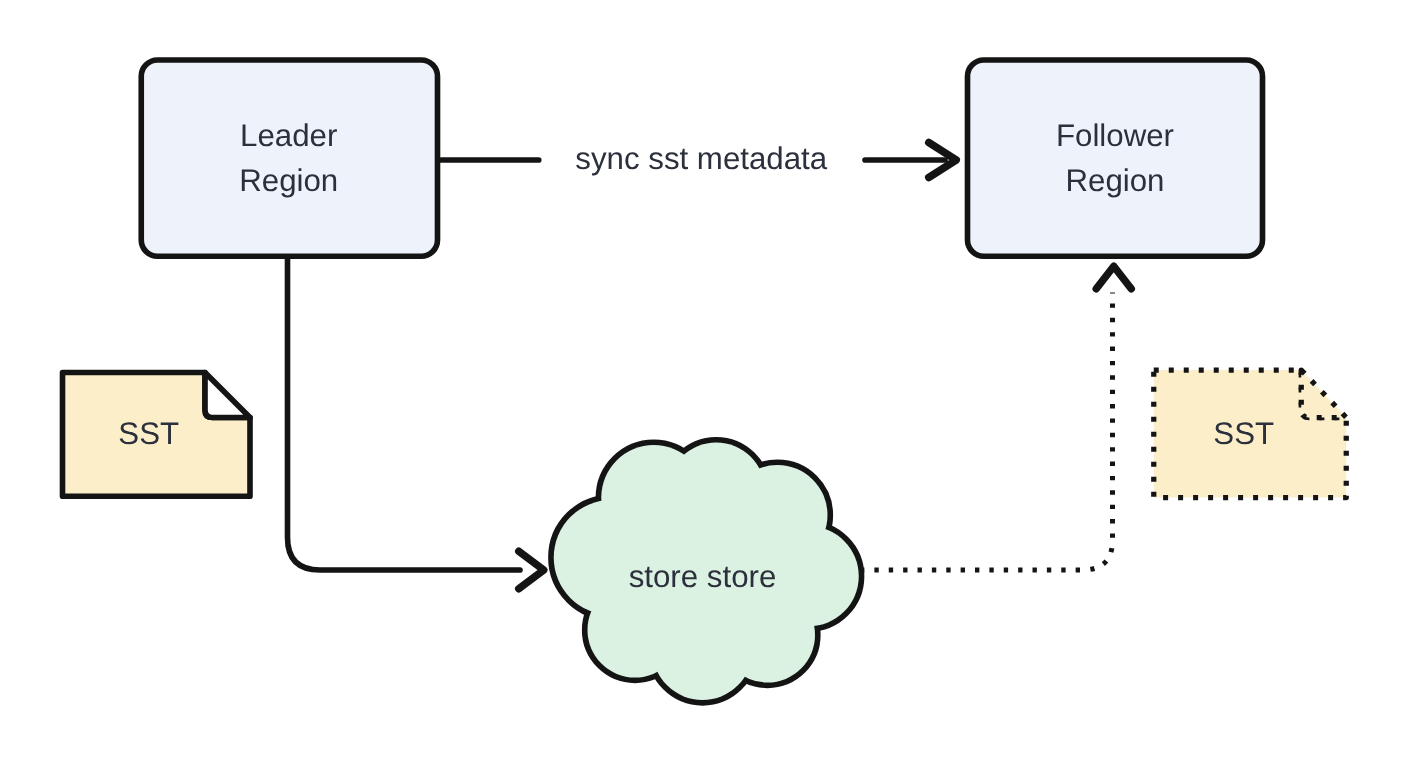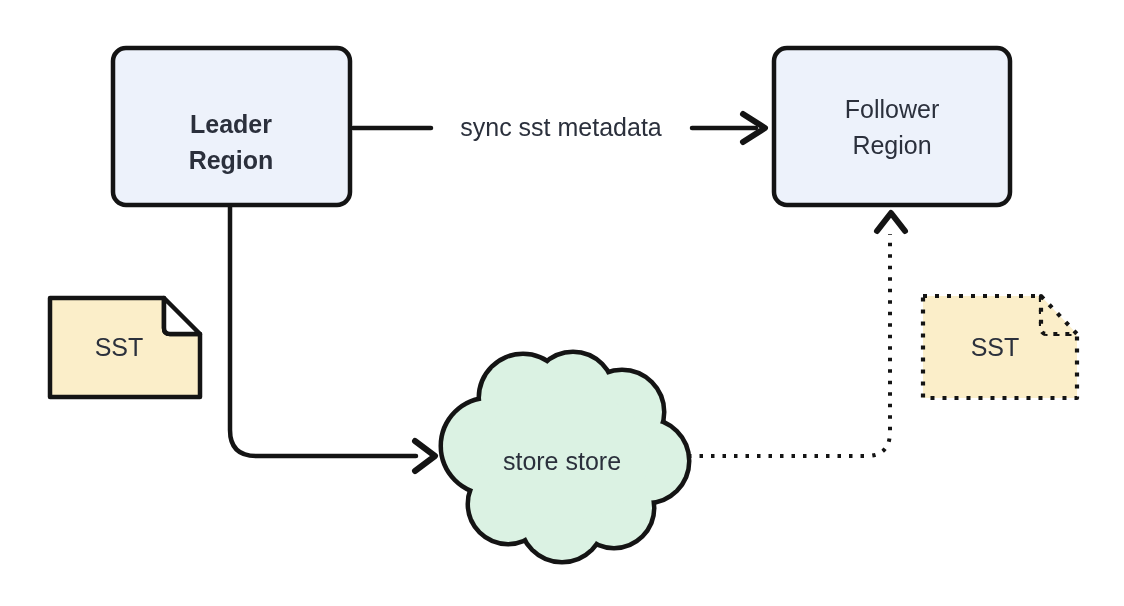--- a/index.html
+++ b/index.html
@@ -89,21 +89,21 @@
         <circle cx="622" cy="412" r="40"></circle>
         <circle cx="647" cy="461" r="40"></circle>
         <circle cx="614" cy="508" r="38"></circle>
         <circle cx="562" cy="520" r="40"></circle>
         <circle cx="508" cy="504" r="38"></circle>
         <ellipse cx="565" cy="455" rx="85" ry="65"></ellipse>
       </g>
     </g>
   </svg>
 
-  <div class="lbl wrap" style="left:231px; top:142px;font-weight:bold;">Leader Region</div>
+  <div class="lbl wrap" style="left:231px; top:127px;">Leader Region</div>
 
   <div class="lbl wrap" style="left:892px; top:127px;text-align:center;">Follower Region</div>
 
   <div class="lbl" style="left:561px; top:128px;">sync sst metadata</div>
 
   <div class="lbl" style="left:119px; top:348px;">SST</div>
 
   <div class="lbl" style="left:995px; top:348px;">SST</div>
 
   <div class="lbl" style="left:562px; top:462px;">store store</div>

